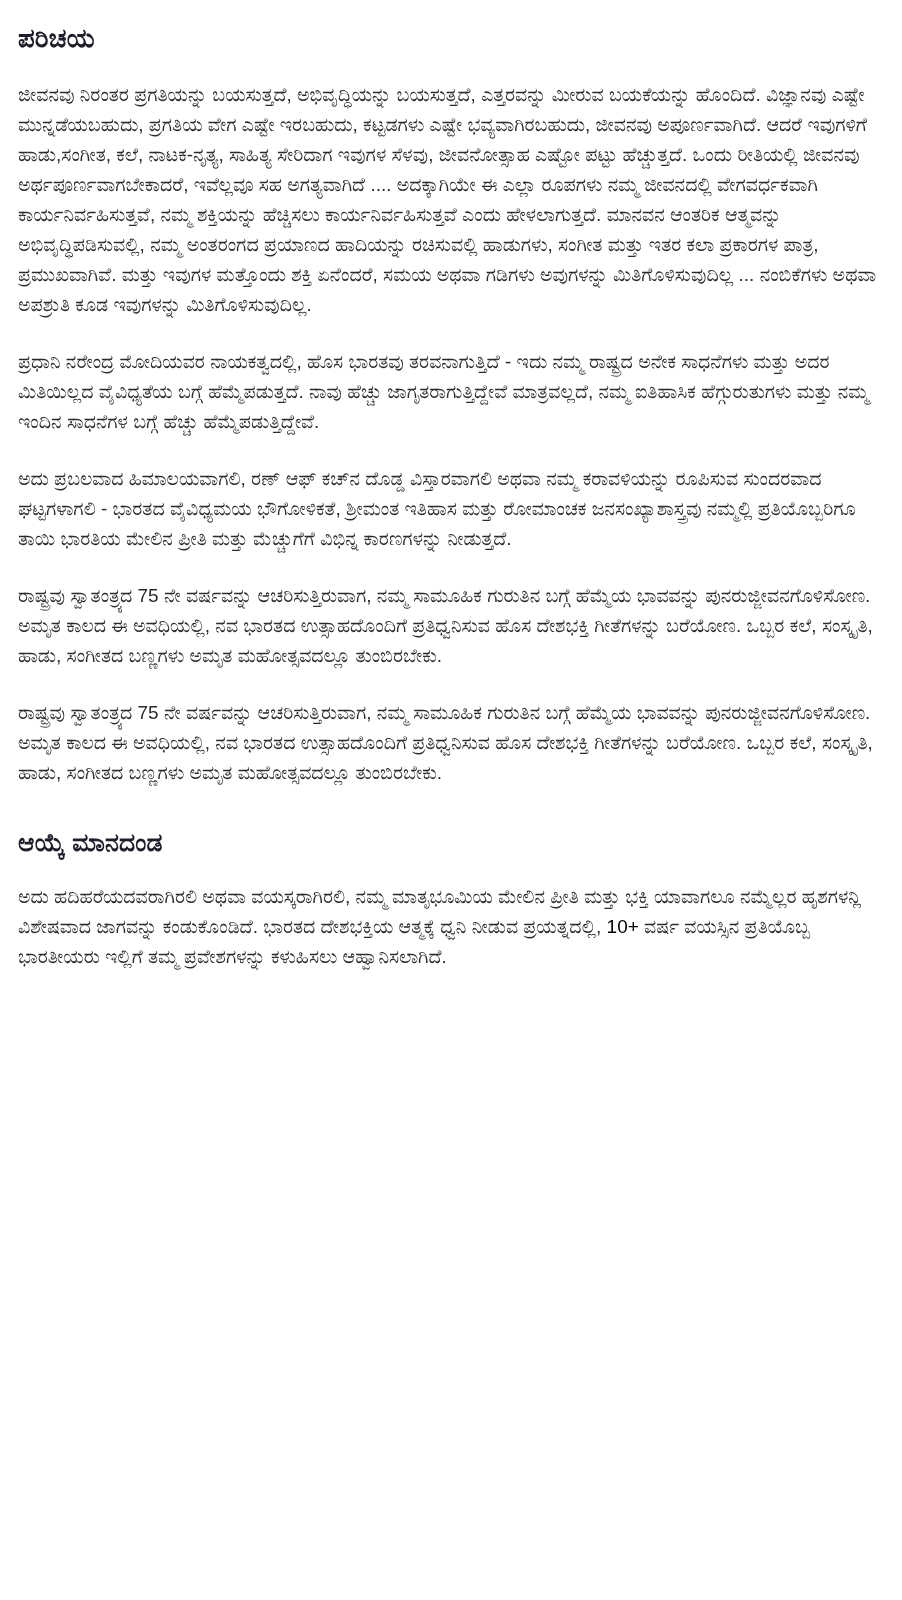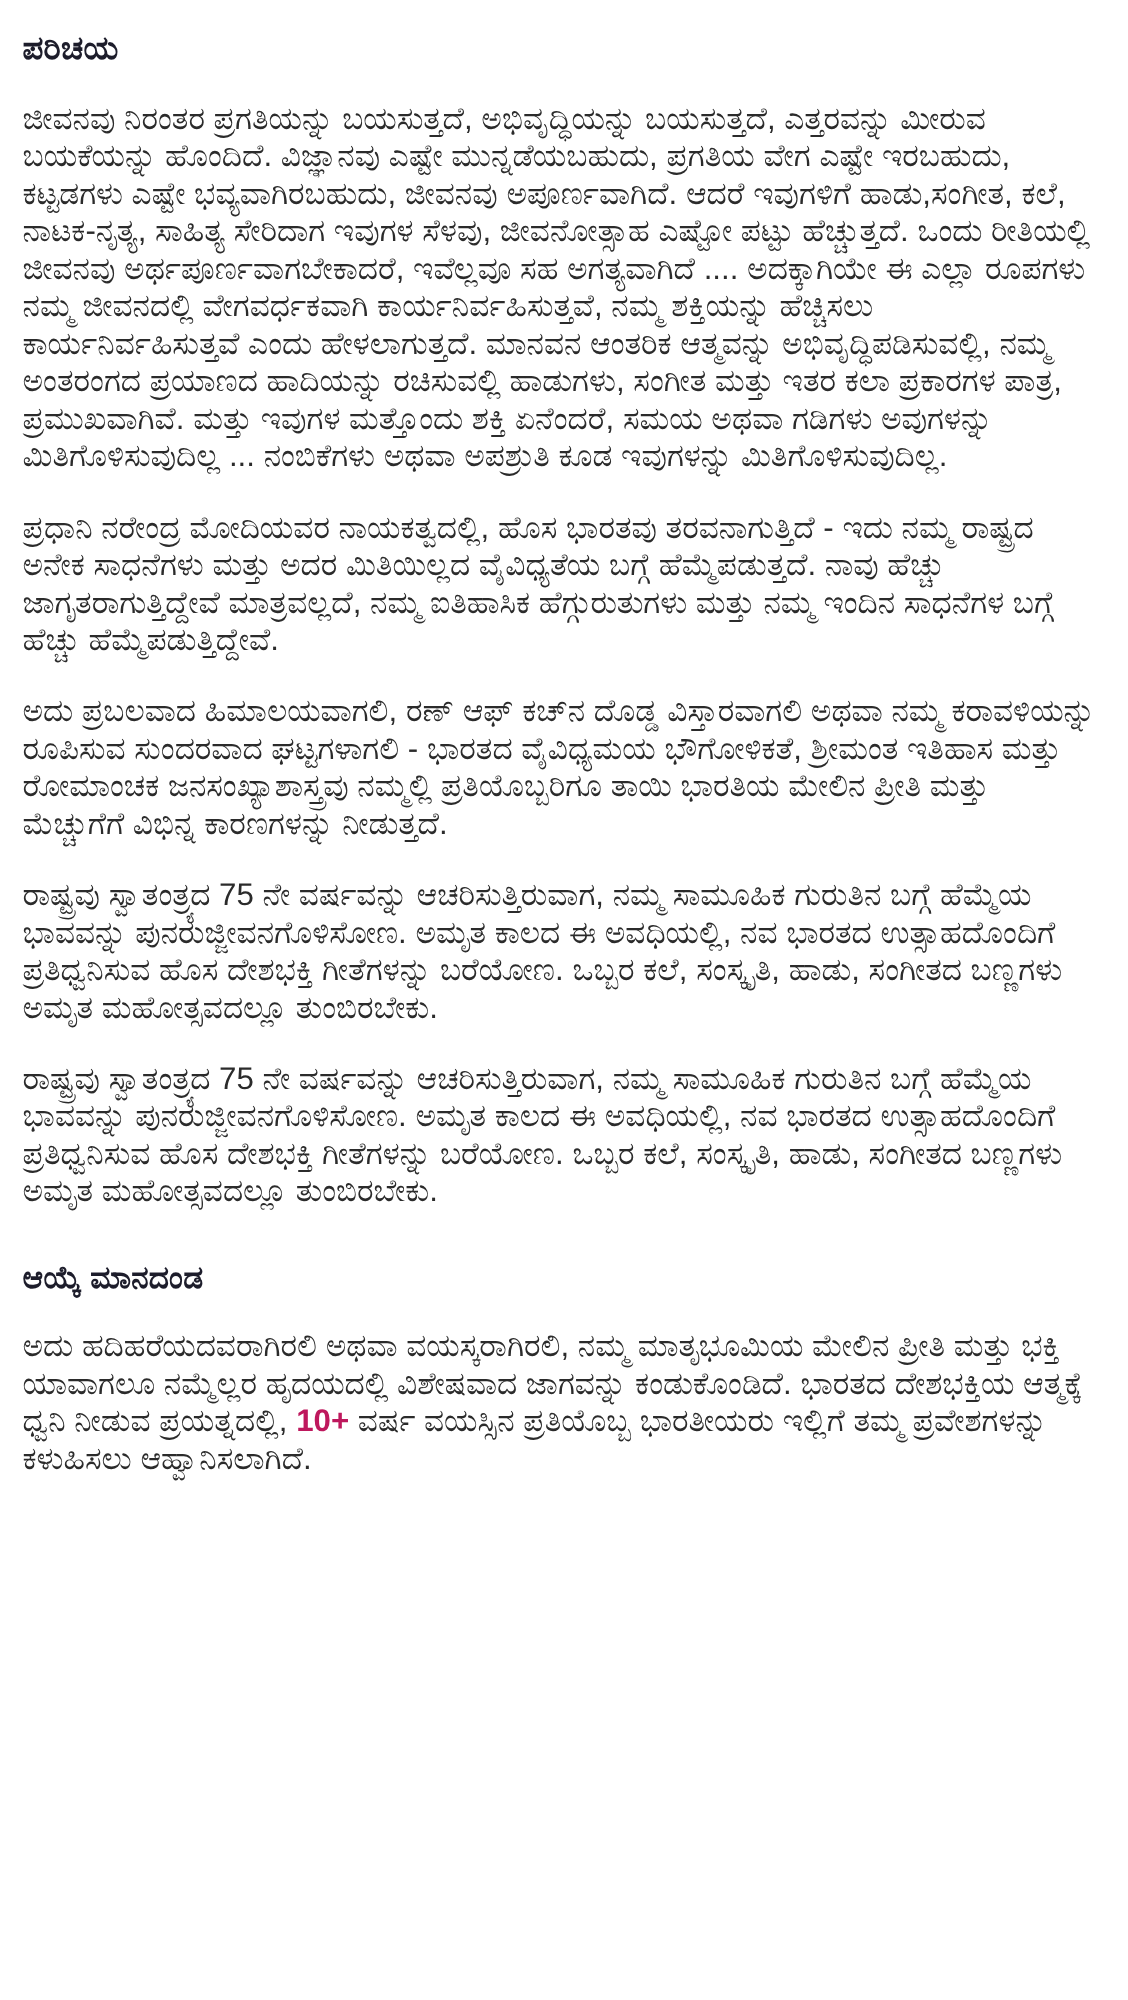--- a/index.html
+++ b/index.html
@@ -29,27 +29,27 @@
     margin: 0 0 24px 0;
     line-height: 1.3;
   }
 
   h2.section-heading.second {
     margin-top: 38px;
     font-size: 25px;
   }
 
   p.body-para {
-    font-size: 25px;
+    font-size: 19px;
     line-height: 30px;
     color: #2b2b2b;
     margin: 16px 0 27px 0;
   }
 
-  p.body-para strong { font-weight: 700; color: #be185d; }
+  p.body-para strong { font-weight: 400; color: #000000; }
 
   
   .stages-row {
     position: absolute;
     left: 14px;
     top: 1534px;
     display: flex;
   }
 
   .stage-badge {
@@ -114,21 +114,21 @@
     <h2 class="section-heading">ಪರಿಚಯ</h2>
 
     <p class="body-para">ಜೀವನವು ನಿರಂತರ ಪ್ರಗತಿಯನ್ನು ಬಯಸುತ್ತದೆ, ಅಭಿವೃದ್ಧಿಯನ್ನು ಬಯಸುತ್ತದೆ, ಎತ್ತರವನ್ನು ಮೀರುವ ಬಯಕೆಯನ್ನು ಹೊಂದಿದೆ. ವಿಜ್ಞಾನವು ಎಷ್ಟೇ ಮುನ್ನಡೆಯಬಹುದು, ಪ್ರಗತಿಯ ವೇಗ ಎಷ್ಟೇ ಇರಬಹುದು, ಕಟ್ಟಡಗಳು ಎಷ್ಟೇ ಭವ್ಯವಾಗಿರಬಹುದು, ಜೀವನವು ಅಪೂರ್ಣವಾಗಿದೆ. ಆದರೆ ಇವುಗಳಿಗೆ ಹಾಡು,ಸಂಗೀತ, ಕಲೆ, ನಾಟಕ-ನೃತ್ಯ, ಸಾಹಿತ್ಯ ಸೇರಿದಾಗ ಇವುಗಳ ಸೆಳವು, ಜೀವನೋತ್ಸಾಹ ಎಷ್ಟೋ ಪಟ್ಟು ಹೆಚ್ಚುತ್ತದೆ. ಒಂದು ರೀತಿಯಲ್ಲಿ ಜೀವನವು ಅರ್ಥಪೂರ್ಣವಾಗಬೇಕಾದರೆ, ಇವೆಲ್ಲವೂ ಸಹ ಅಗತ್ಯವಾಗಿದೆ .... ಅದಕ್ಕಾಗಿಯೇ ಈ ಎಲ್ಲಾ ರೂಪಗಳು ನಮ್ಮ ಜೀವನದಲ್ಲಿ ವೇಗವರ್ಧಕವಾಗಿ ಕಾರ್ಯನಿರ್ವಹಿಸುತ್ತವೆ, ನಮ್ಮ ಶಕ್ತಿಯನ್ನು ಹೆಚ್ಚಿಸಲು ಕಾರ್ಯನಿರ್ವಹಿಸುತ್ತವೆ ಎಂದು ಹೇಳಲಾಗುತ್ತದೆ. ಮಾನವನ ಆಂತರಿಕ ಆತ್ಮವನ್ನು ಅಭಿವೃದ್ಧಿಪಡಿಸುವಲ್ಲಿ, ನಮ್ಮ ಅಂತರಂಗದ ಪ್ರಯಾಣದ ಹಾದಿಯನ್ನು ರಚಿಸುವಲ್ಲಿ ಹಾಡುಗಳು, ಸಂಗೀತ ಮತ್ತು ಇತರ ಕಲಾ ಪ್ರಕಾರಗಳ ಪಾತ್ರ, ಪ್ರಮುಖವಾಗಿವೆ. ಮತ್ತು ಇವುಗಳ ಮತ್ತೊಂದು ಶಕ್ತಿ ಏನೆಂದರೆ, ಸಮಯ ಅಥವಾ ಗಡಿಗಳು ಅವುಗಳನ್ನು ಮಿತಿಗೊಳಿಸುವುದಿಲ್ಲ ... ನಂಬಿಕೆಗಳು ಅಥವಾ ಅಪಶ್ರುತಿ ಕೂಡ ಇವುಗಳನ್ನು ಮಿತಿಗೊಳಿಸುವುದಿಲ್ಲ.</p>
     <p class="body-para">ಪ್ರಧಾನಿ ನರೇಂದ್ರ ಮೋದಿಯವರ ನಾಯಕತ್ವದಲ್ಲಿ, ಹೊಸ ಭಾರತವು ತರವನಾಗುತ್ತಿದೆ - ಇದು ನಮ್ಮ ರಾಷ್ಟ್ರದ ಅನೇಕ ಸಾಧನೆಗಳು ಮತ್ತು ಅದರ ಮಿತಿಯಿಲ್ಲದ ವೈವಿಧ್ಯತೆಯ ಬಗ್ಗೆ ಹೆಮ್ಮೆಪಡುತ್ತದೆ. ನಾವು ಹೆಚ್ಚು ಜಾಗೃತರಾಗುತ್ತಿದ್ದೇವೆ ಮಾತ್ರವಲ್ಲದೆ, ನಮ್ಮ ಐತಿಹಾಸಿಕ ಹೆಗ್ಗುರುತುಗಳು ಮತ್ತು ನಮ್ಮ ಇಂದಿನ ಸಾಧನೆಗಳ ಬಗ್ಗೆ ಹೆಚ್ಚು ಹೆಮ್ಮೆಪಡುತ್ತಿದ್ದೇವೆ.</p>
     <p class="body-para">ಅದು ಪ್ರಬಲವಾದ ಹಿಮಾಲಯವಾಗಲಿ, ರಣ್ ಆಫ್ ಕಚ್‌ನ ದೊಡ್ಡ ವಿಸ್ತಾರವಾಗಲಿ ಅಥವಾ ನಮ್ಮ ಕರಾವಳಿಯನ್ನು ರೂಪಿಸುವ ಸುಂದರವಾದ ಘಟ್ಟಗಳಾಗಲಿ - ಭಾರತದ ವೈವಿಧ್ಯಮಯ ಭೌಗೋಳಿಕತೆ, ಶ್ರೀಮಂತ ಇತಿಹಾಸ ಮತ್ತು ರೋಮಾಂಚಕ ಜನಸಂಖ್ಯಾಶಾಸ್ತ್ರವು ನಮ್ಮಲ್ಲಿ ಪ್ರತಿಯೊಬ್ಬರಿಗೂ ತಾಯಿ ಭಾರತಿಯ ಮೇಲಿನ ಪ್ರೀತಿ ಮತ್ತು ಮೆಚ್ಚುಗೆಗೆ ವಿಭಿನ್ನ ಕಾರಣಗಳನ್ನು ನೀಡುತ್ತದೆ.</p>
     <p class="body-para">ರಾಷ್ಟ್ರವು ಸ್ವಾತಂತ್ರ್ಯದ 75 ನೇ ವರ್ಷವನ್ನು ಆಚರಿಸುತ್ತಿರುವಾಗ, ನಮ್ಮ ಸಾಮೂಹಿಕ ಗುರುತಿನ ಬಗ್ಗೆ ಹೆಮ್ಮೆಯ ಭಾವವನ್ನು ಪುನರುಜ್ಜೀವನಗೊಳಿಸೋಣ. ಅಮೃತ ಕಾಲದ ಈ ಅವಧಿಯಲ್ಲಿ, ನವ ಭಾರತದ ಉತ್ಸಾಹದೊಂದಿಗೆ ಪ್ರತಿಧ್ವನಿಸುವ ಹೊಸ ದೇಶಭಕ್ತಿ ಗೀತೆಗಳನ್ನು ಬರೆಯೋಣ. ಒಬ್ಬರ ಕಲೆ, ಸಂಸ್ಕೃತಿ, ಹಾಡು, ಸಂಗೀತದ ಬಣ್ಣಗಳು ಅಮೃತ ಮಹೋತ್ಸವದಲ್ಲೂ ತುಂಬಿರಬೇಕು.</p>
     <p class="body-para">ರಾಷ್ಟ್ರವು ಸ್ವಾತಂತ್ರ್ಯದ 75 ನೇ ವರ್ಷವನ್ನು ಆಚರಿಸುತ್ತಿರುವಾಗ, ನಮ್ಮ ಸಾಮೂಹಿಕ ಗುರುತಿನ ಬಗ್ಗೆ ಹೆಮ್ಮೆಯ ಭಾವವನ್ನು ಪುನರುಜ್ಜೀವನಗೊಳಿಸೋಣ. ಅಮೃತ ಕಾಲದ ಈ ಅವಧಿಯಲ್ಲಿ, ನವ ಭಾರತದ ಉತ್ಸಾಹದೊಂದಿಗೆ ಪ್ರತಿಧ್ವನಿಸುವ ಹೊಸ ದೇಶಭಕ್ತಿ ಗೀತೆಗಳನ್ನು ಬರೆಯೋಣ. ಒಬ್ಬರ ಕಲೆ, ಸಂಸ್ಕೃತಿ, ಹಾಡು, ಸಂಗೀತದ ಬಣ್ಣಗಳು ಅಮೃತ ಮಹೋತ್ಸವದಲ್ಲೂ ತುಂಬಿರಬೇಕು.</p>
 
     <h2 class="section-heading second">ಆಯ್ಕೆ ಮಾನದಂಡ</h2>
 
-    <p class="body-para"><span>ಅದು ಹದಿಹರೆಯದವರಾಗಿರಲಿ ಅಥವಾ ವಯಸ್ಕರಾಗಿರಲಿ, ನಮ್ಮ ಮಾತೃಭೂಮಿಯ ಮೇಲಿನ ಪ್ರೀತಿ ಮತ್ತು ಭಕ್ತಿ ಯಾವಾಗಲೂ ನಮ್ಮೆಲ್ಲರ ಹೃದಯದಲ್ಲಿ ವಿಶೇಷವಾದ ಜಾಗವನ್ನು ಕಂಡುಕೊಂಡಿದೆ. ಭಾರತದ ದೇಶಭಕ್ತಿಯ ಆತ್ಮಕ್ಕೆ ಧ್ವನಿ ನೀಡುವ ಪ್ರಯತ್ನದಲ್ಲಿ, </span><strong>10+</strong><span> ವರ್ಷ ವಯಸ್ಸಿನ ಪ್ರತಿಯೊಬ್ಬ ಭಾರತೀಯರು ಇಲ್ಲಿಗೆ ತಮ್ಮ ಪ್ರವೇಶಗಳನ್ನು ಕಳುಹಿಸಲು ಆಹ್ವಾನಿಸಲಾಗಿದೆ.</span></p>
+    <p class="body-para"><span>ಅದು ಹದಿಹರೆಯದವರಾಗಿರಲಿ ಅಥವಾ ವಯಸ್ಕರಾಗಿರಲಿ, ನಮ್ಮ ಮಾತೃಭೂಮಿಯ ಮೇಲಿನ ಪ್ರೀತಿ ಮತ್ತು ಭಕ್ತಿ ಯಾವಾಗಲೂ ನಮ್ಮೆಲ್ಲರ ಹೃಶಗಳನ್ಲಿ ವಿಶೇಷವಾದ ಜಾಗವನ್ನು ಕಂಡುಕೊಂಡಿದೆ. ಭಾರತದ ದೇಶಭಕ್ತಿಯ ಆತ್ಮಕ್ಕೆ ಧ್ವನಿ ನೀಡುವ ಪ್ರಯತ್ನದಲ್ಲಿ, </span><strong>10+</strong><span> ವರ್ಷ ವಯಸ್ಸಿನ ಪ್ರತಿಯೊಬ್ಬ ಭಾರತೀಯರು ಇಲ್ಲಿಗೆ ತಮ್ಮ ಪ್ರವೇಶಗಳನ್ನು ಕಳುಹಿಸಲು ಆಹ್ವಾನಿಸಲಾಗಿದೆ.</span></p>
 
 
   </div>
 
   <div class="stages-row">
     <div class="stage-badge active">
       <span class="stage-label">ಹಂತ</span>
       <span class="stage-number">01</span>
     </div>
     <div class="stage-badge navy">

